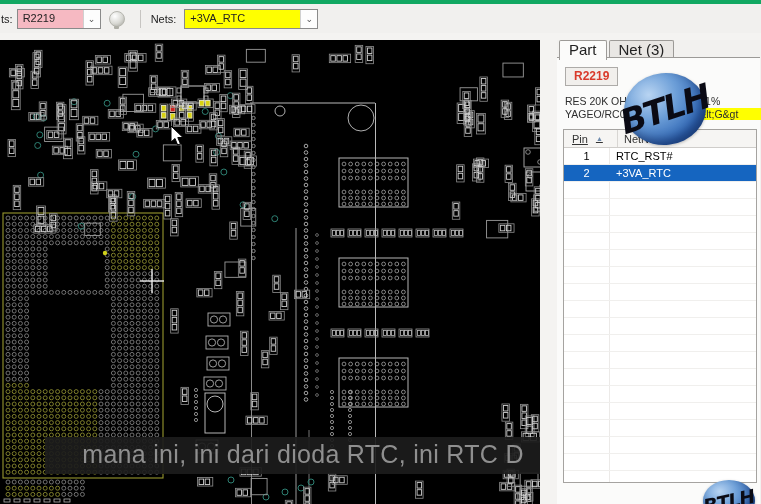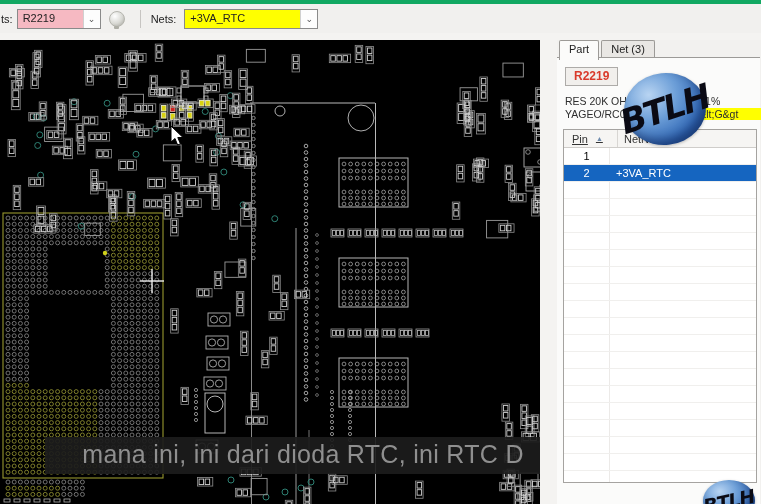--- a/index.html
+++ b/index.html
@@ -31,21 +31,21 @@
   .viewport svg{position:absolute;left:0;top:0;}
 
   
   .subs{position:absolute;left:45px;top:397px;width:500px;padding:3px 8px 6px 8px;background:rgba(28,28,28,.92);
         text-align:center;}
   .subs div{font-size:25px;line-height:28px;color:#8f8f8f;letter-spacing:.3px;white-space:nowrap;}
 
   
   .panel{position:absolute;left:557px;top:7px;width:204px;height:464px;background:#f2f1ef;
          border-right:1px solid #c9c7c4;}
-  .tabs{position:absolute;left:2px;top:0;height:17px;display:flex;font-size:11px;}
+  .tabs{position:absolute;left:2px;top:0;height:17px;display:flex;font-size:15px;}
   .tab{padding:1px 9px 0 9px;border:1px solid #9c9a97;border-bottom:none;color:#222;
        background:#e9e7e4;margin-right:2px;border-radius:2px 2px 0 0;line-height:15px;}
   .tab.active{background:#fbfbfa;position:relative;z-index:2;height:18px;}
   .panel-content{position:absolute;left:0;top:17px;width:203px;height:447px;background:#fbfbfa;
                  border-top:1px solid #9c9a97;}
   .part-ref{display:inline-block;margin:9px 0 0 8px;padding:1px 8px 2px 8px;border:1px solid #adaba8;
             background:#f1efec;font-weight:bold;font-size:12px;}
   .desc{margin:9px 0 0 8px;font-size:10.5px;line-height:13px;color:#2e2e2e;white-space:nowrap;}
   .desc .hl{padding-right:52px;}
 
@@ -1963,20 +1963,21 @@
               <span>Pin</span>
               <span class="sort">▲</span>
             </div>
             <div class="th-net">
               <span>NetName</span>
             </div>
           </div>
           <div id="tbody">
               <div class="trow">
                 <div class="c-pin">1</div>
+                <div class="c-net">RTC_RST#</div>
               </div>
               <div class="trow sel">
                 <div class="c-pin">2</div>
                 <div class="c-net">+3VA_RTC</div>
               </div>
               <div class="trow">
                 <div class="c-pin"></div>
                 <div class="c-net"></div>
               </div>
               <div class="trow">

